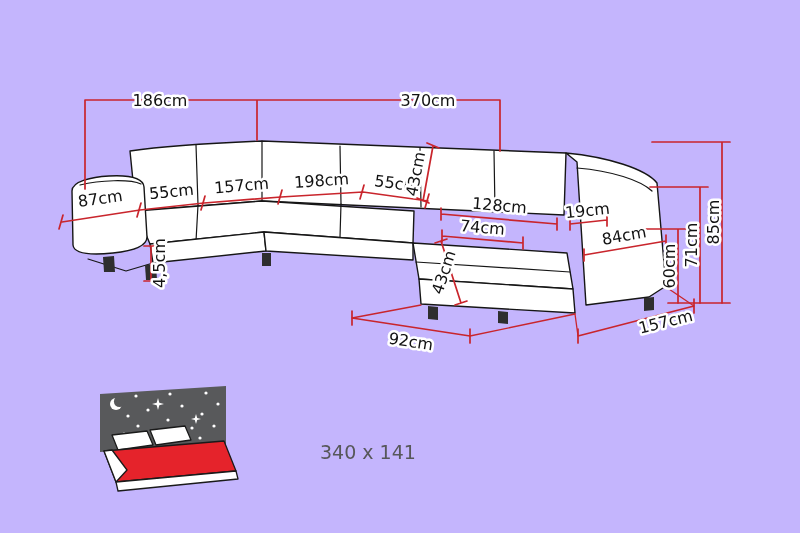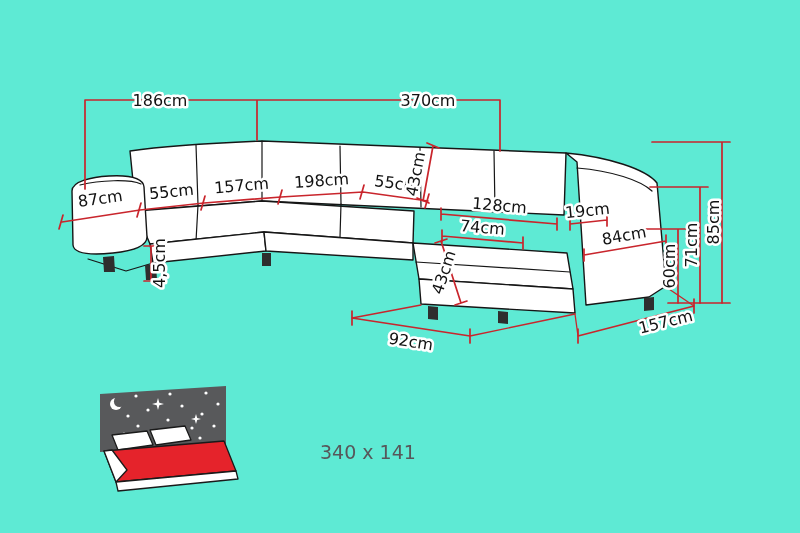--- a/index.html
+++ b/index.html
@@ -1,16 +1,16 @@
 <!DOCTYPE html>
 <html><head>
 <meta charset="utf-8">
 <style>
   html,body{margin:0;padding:0;background:#ffffff;}
-  .stage{position:relative;width:800px;height:533px;background:#5eead4;overflow:hidden;
+  .stage{position:relative;width:800px;height:533px;background:#c4b5fd;overflow:hidden;
          font-family:"DejaVu Sans","Liberation Sans",sans-serif;}
   svg{display:block;}
   .dim-label{font-family:"DejaVu Sans","Liberation Sans",sans-serif;font-size:16px;fill:#121212;
              paint-order:stroke;stroke:#ffffff;stroke-width:5px;stroke-linejoin:round;stroke-linecap:round;}
   .area-label{font-family:"DejaVu Sans","Liberation Sans",sans-serif;font-size:19px;fill:#57575a;}
   .sofa{fill:#ffffff;stroke:#161616;stroke-width:1.4;stroke-linejoin:round;stroke-linecap:round;}
   .sofa-line{fill:none;stroke:#161616;stroke-width:1.2;stroke-linejoin:round;stroke-linecap:round;}
   .leg{fill:#2e2e2e;stroke:none;}
   .red{fill:none;stroke:#c9252c;stroke-width:1.7;stroke-linecap:round;stroke-linejoin:round;}
   .red-thin{fill:none;stroke:#c9252c;stroke-width:1.3;stroke-linecap:round;}

